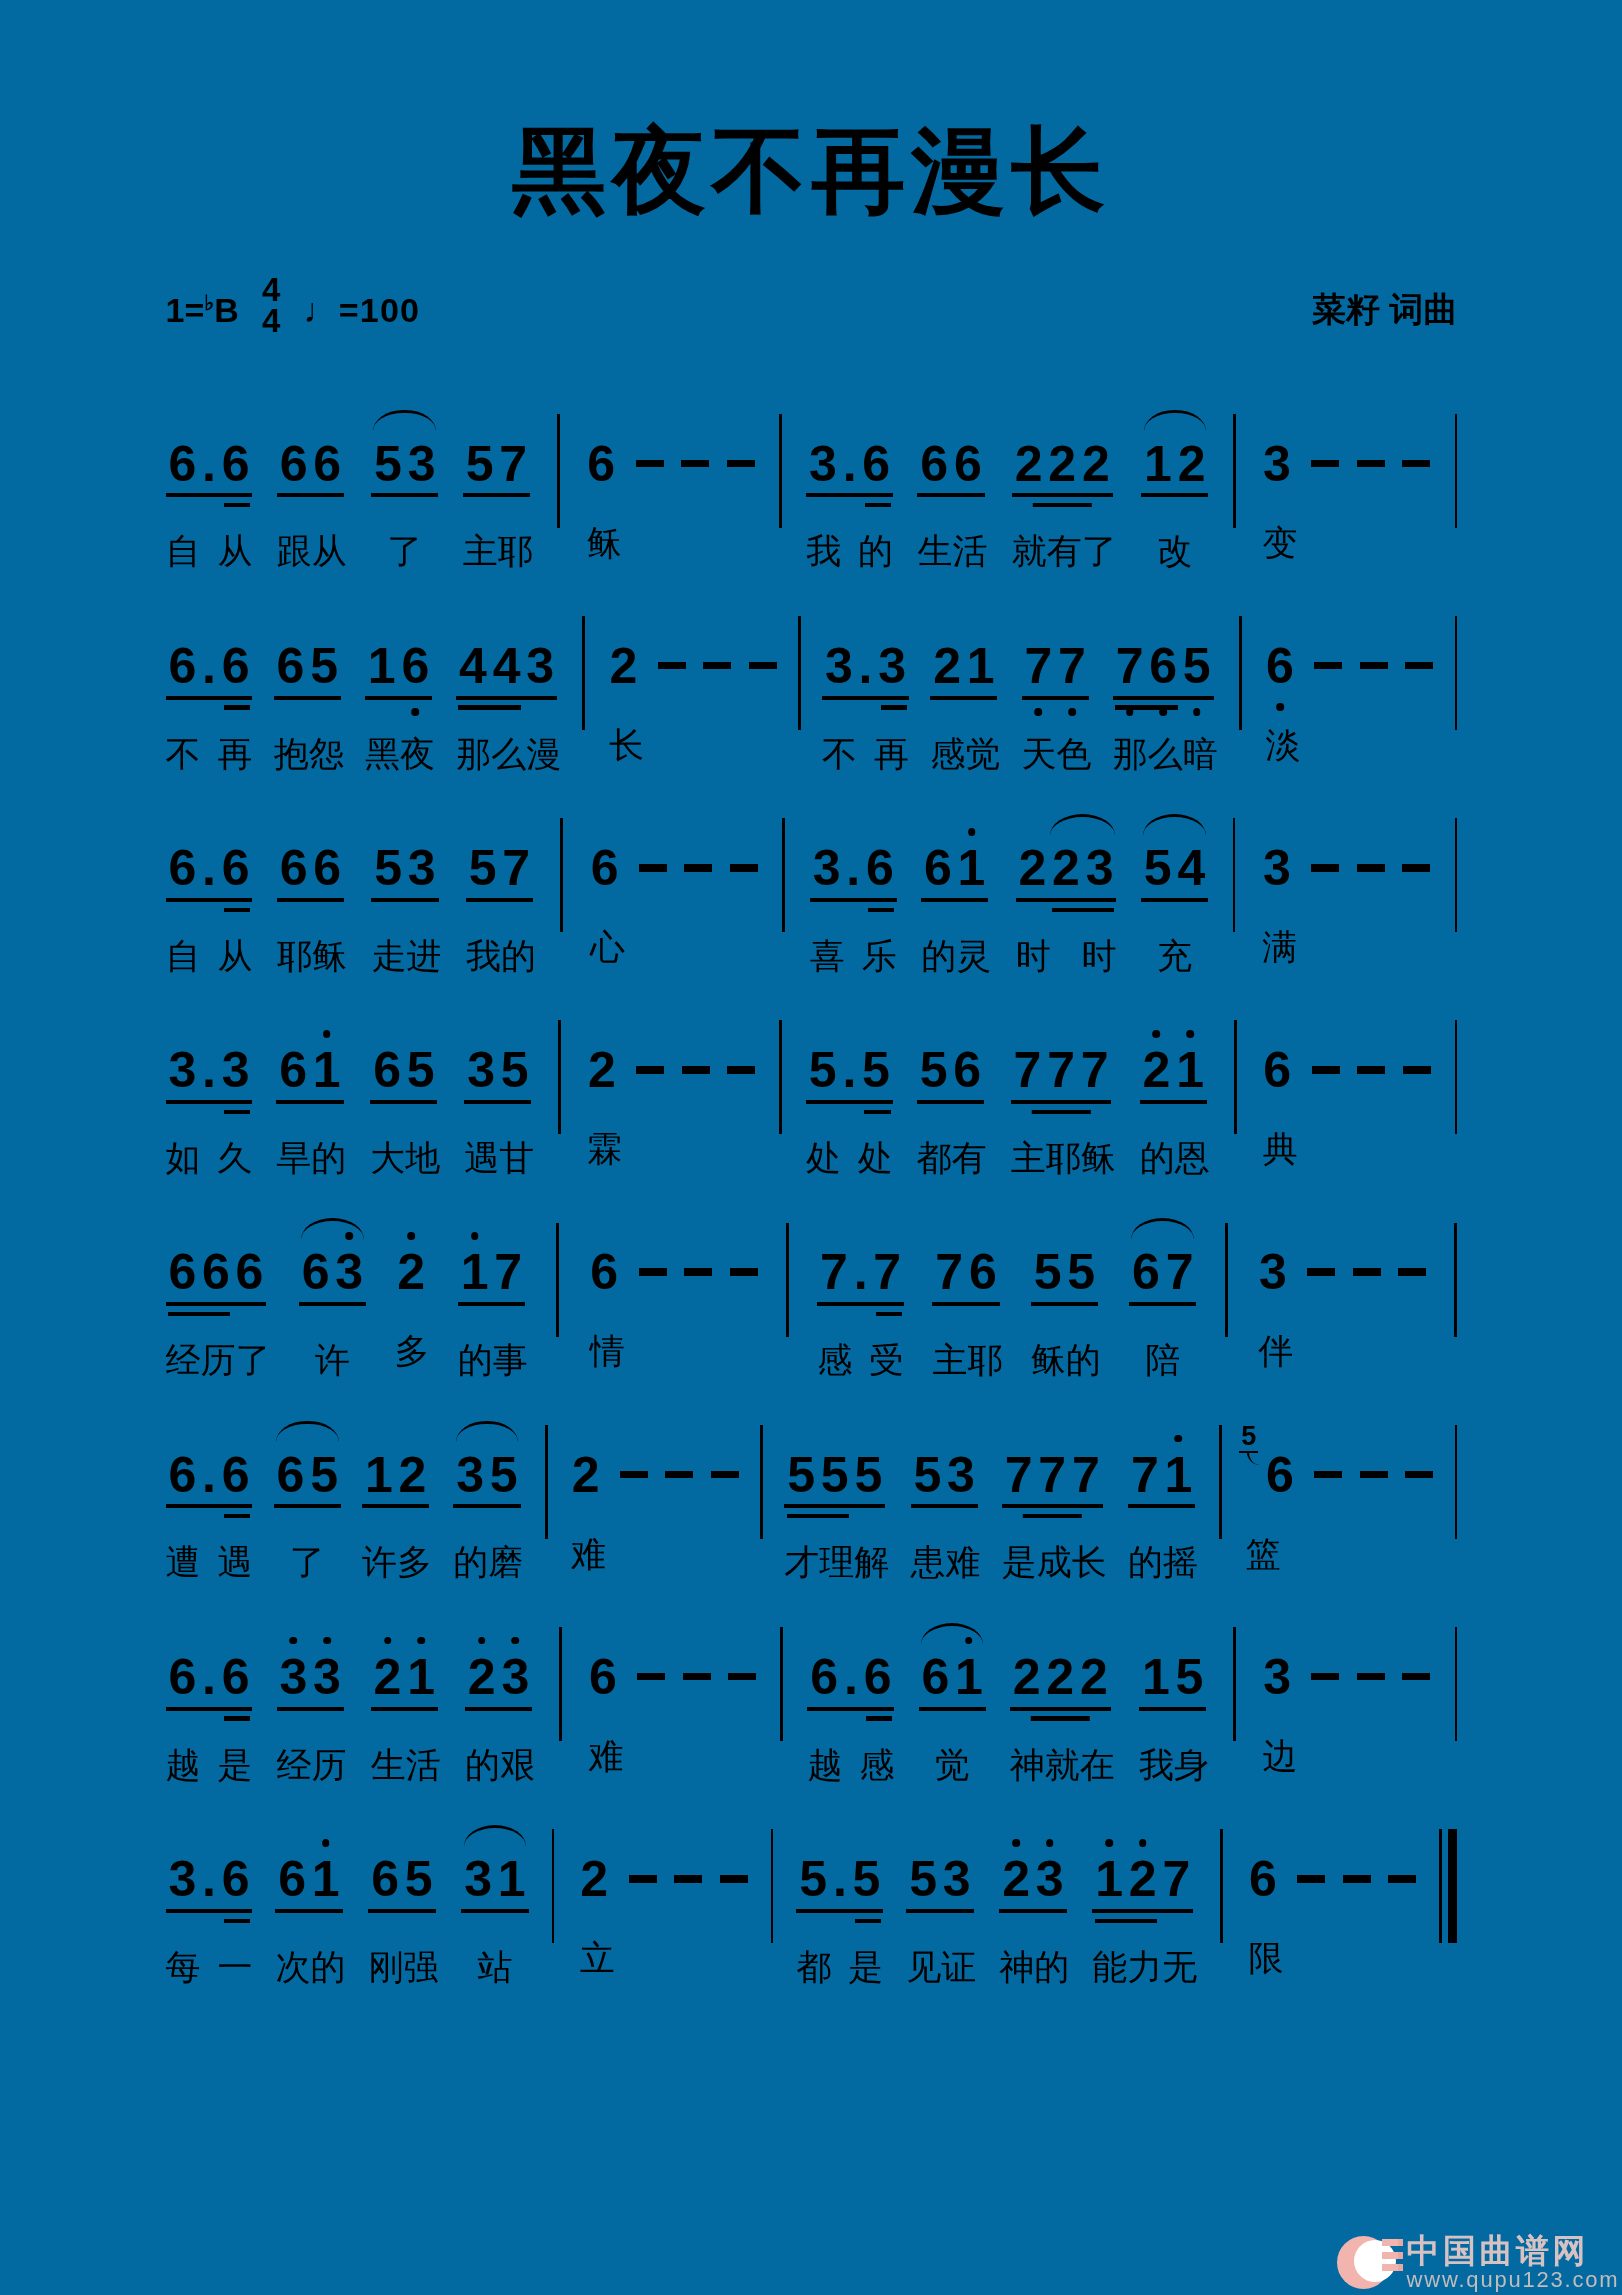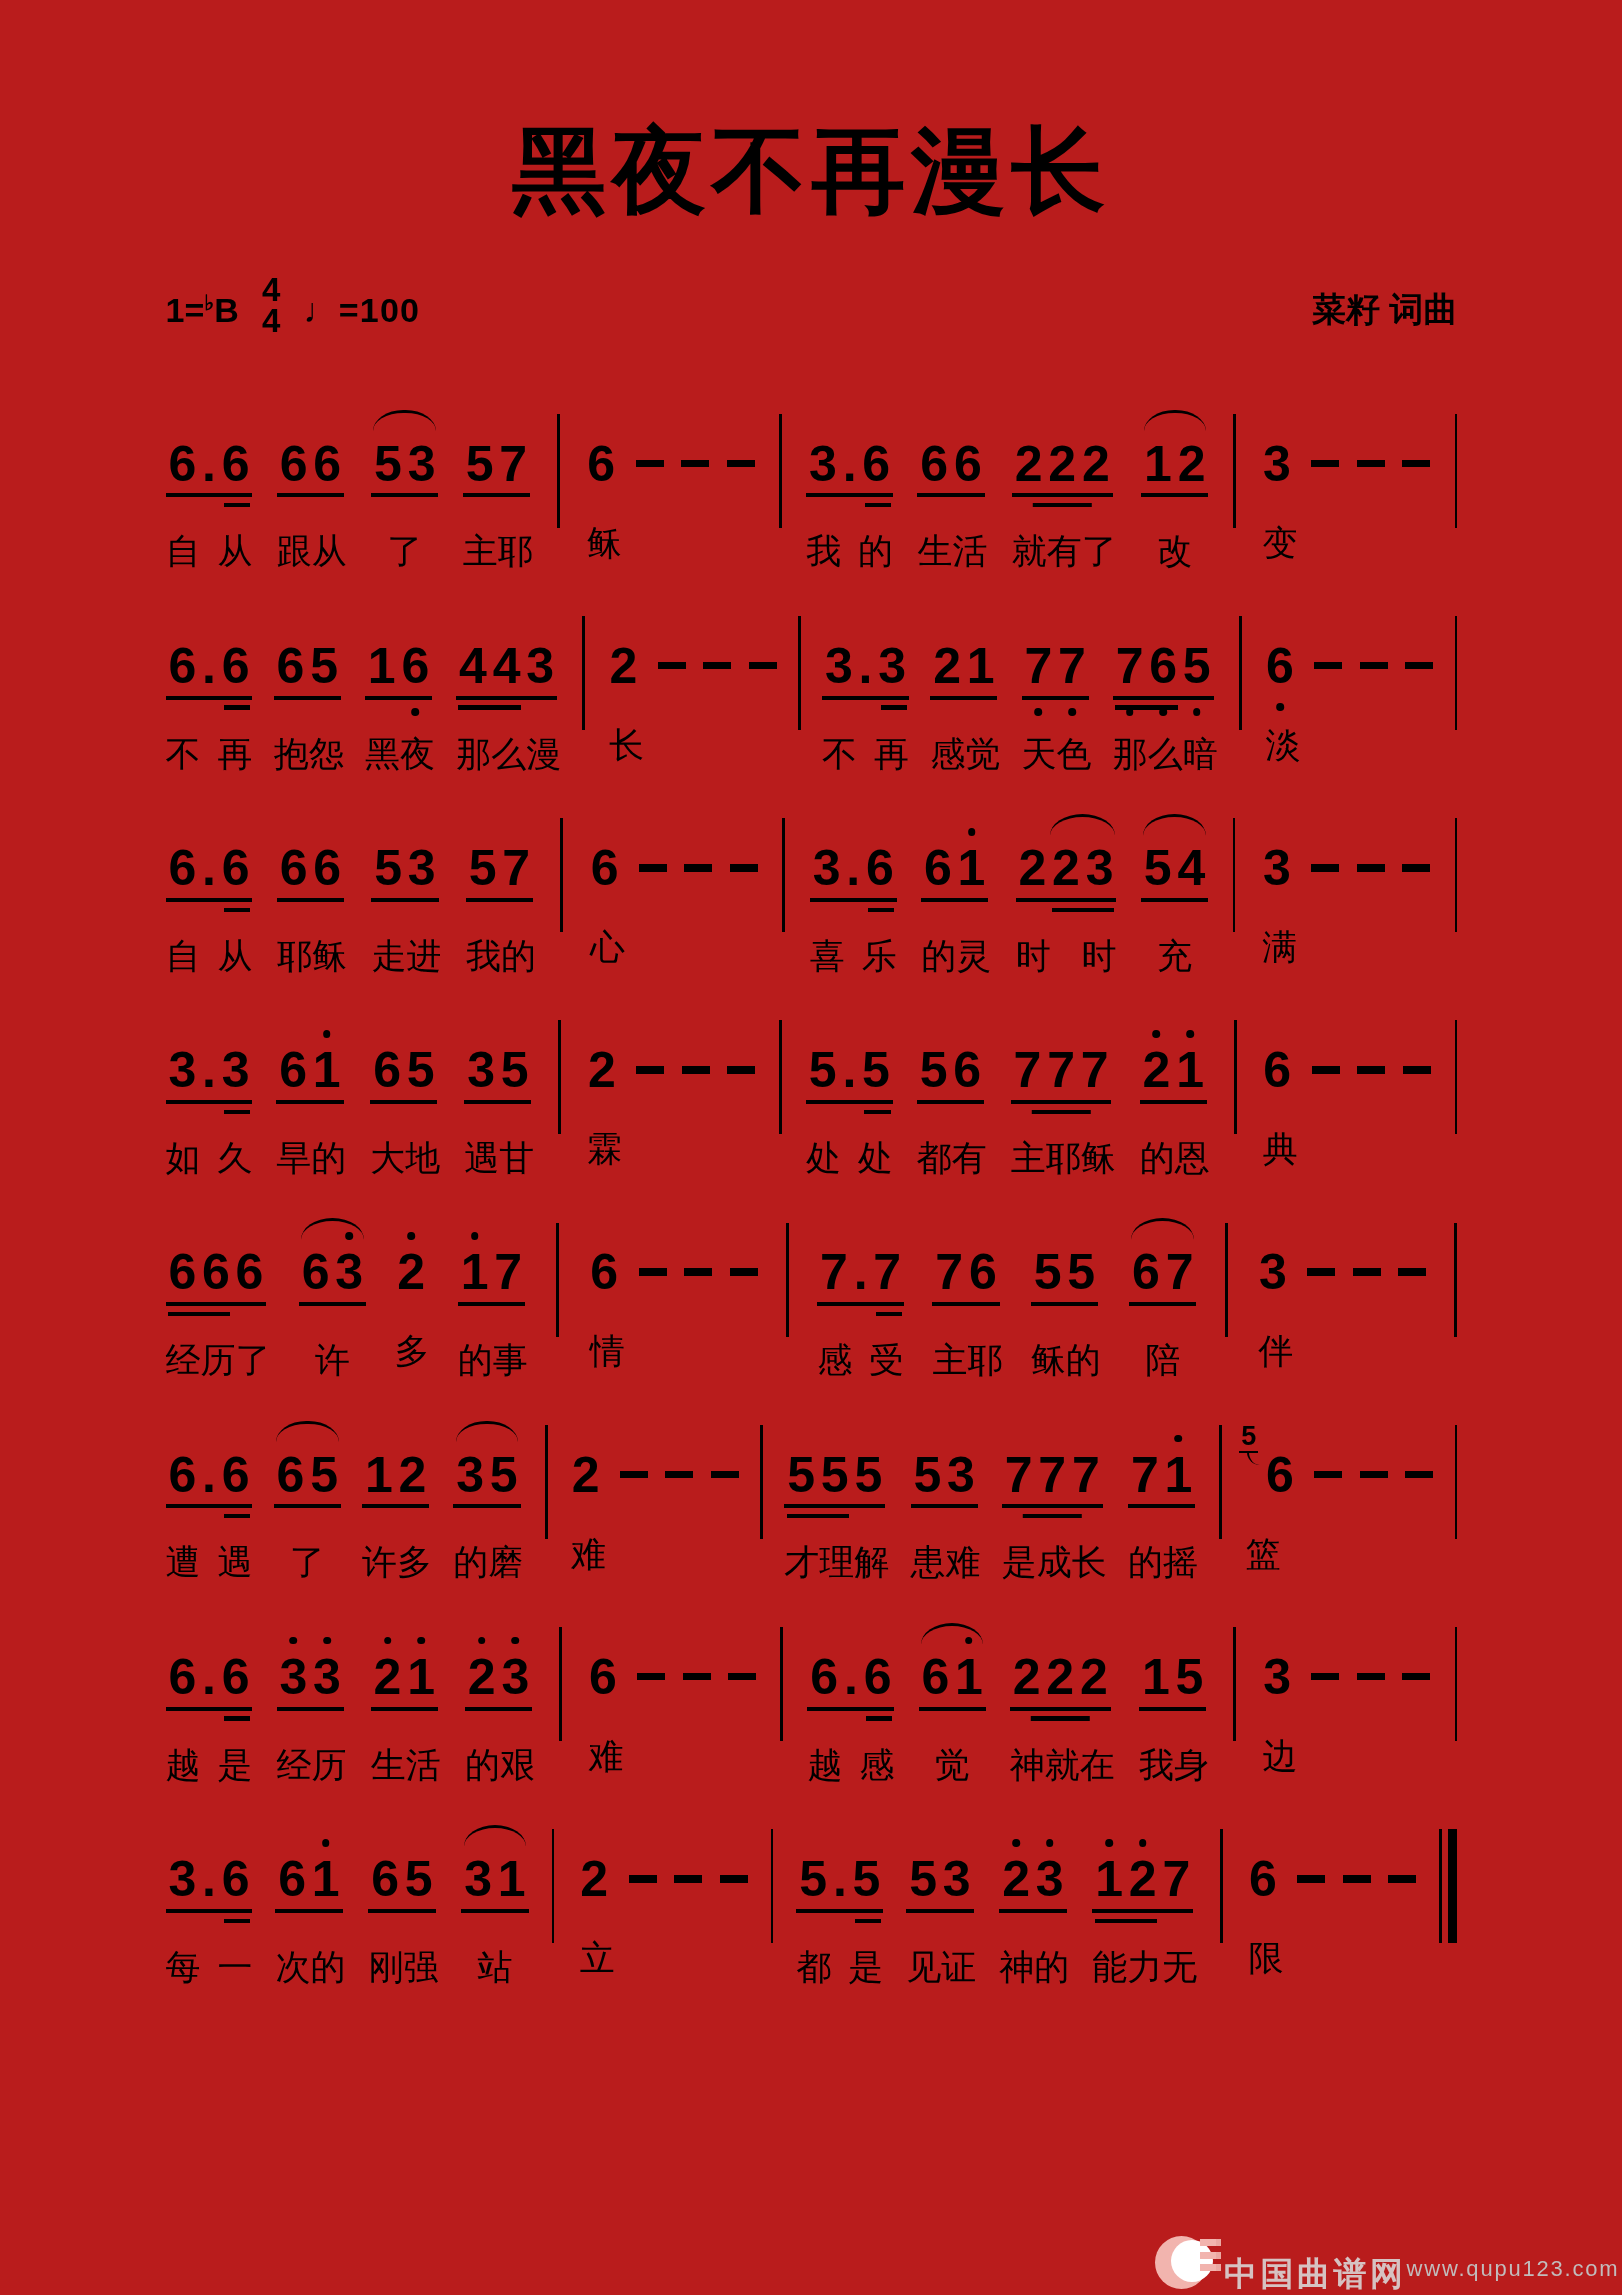--- a/index.html
+++ b/index.html
@@ -1,16 +1,16 @@
 <!DOCTYPE html>
 <html style="font-size:9.4px"><head>
 <meta charset="utf-8">
 <style>
   html,body{margin:0;padding:0;background:#fff;}
-  .page{position:relative;width:1623px;height:2295px;background:#b91c1c;overflow:hidden;
+  .page{position:relative;width:1623px;height:2295px;background:#0369a1;overflow:hidden;
         font-family:"Liberation Sans",sans-serif;color:#000;}
   .title{text-align:center;font-family:"DejaVu Serif",serif;font-weight:bold;
          font-size:94px;margin:108px 0 44px;letter-spacing:5.8px;}
   .meta{display:flex;justify-content:space-between;align-items:center;
         width:1292px;margin:12px auto 64px;font-size:34px;font-weight:bold;}
   .meta-left{display:flex;align-items:center;gap:8.2px;}
   .keysig sup{font-size:62%;vertical-align:super;}
   .ts{display:inline-flex;flex-direction:column;line-height:.95;font-size:33px;
       text-align:center;margin:0 15px;transform:translateY(-4.7px);}
   .tempo{letter-spacing:1.2px;}
@@ -54,21 +54,21 @@
   
   .wm{position:absolute;right:3.5px;bottom:3.5px;display:flex;align-items:flex-end;gap:8.2px;}
   .wmlogo{position:relative;width:61px;height:58px;flex:none;}
   .wmlogo .c{position:absolute;left:0;top:2.3px;width:53px;height:53px;border-radius:50%;
              background:#f2b4ae;}
   .wmlogo .c::after{content:"";position:absolute;left:16.4px;top:4.7px;width:42px;height:42px;
              border-radius:50%;background:#fff;}
   .wmlogo .bars{position:absolute;right:-4.7px;top:5.8px;width:21px;}
   .wmlogo .bars i{display:block;height:7px;background:#f2b4ae;margin-bottom:5.3px;
              border-right:5.8px solid #eba8a2;}
-  .wmtext{display:flex;flex-direction:row;align-items:flex-start;line-height:1.05;}
+  .wmtext{display:flex;flex-direction:column;align-items:flex-start;line-height:1.05;}
   .wmname{font-size:33px;font-weight:bold;color:#d6c2c2;letter-spacing:3.5px;}
   .wmurl{font-size:22px;color:#c2bcbc;letter-spacing:1.8px;}
 </style>
 </head>
 <body>
 
 <div class="page">
 
   <h1 class="title">黑夜不再漫长</h1>
 

